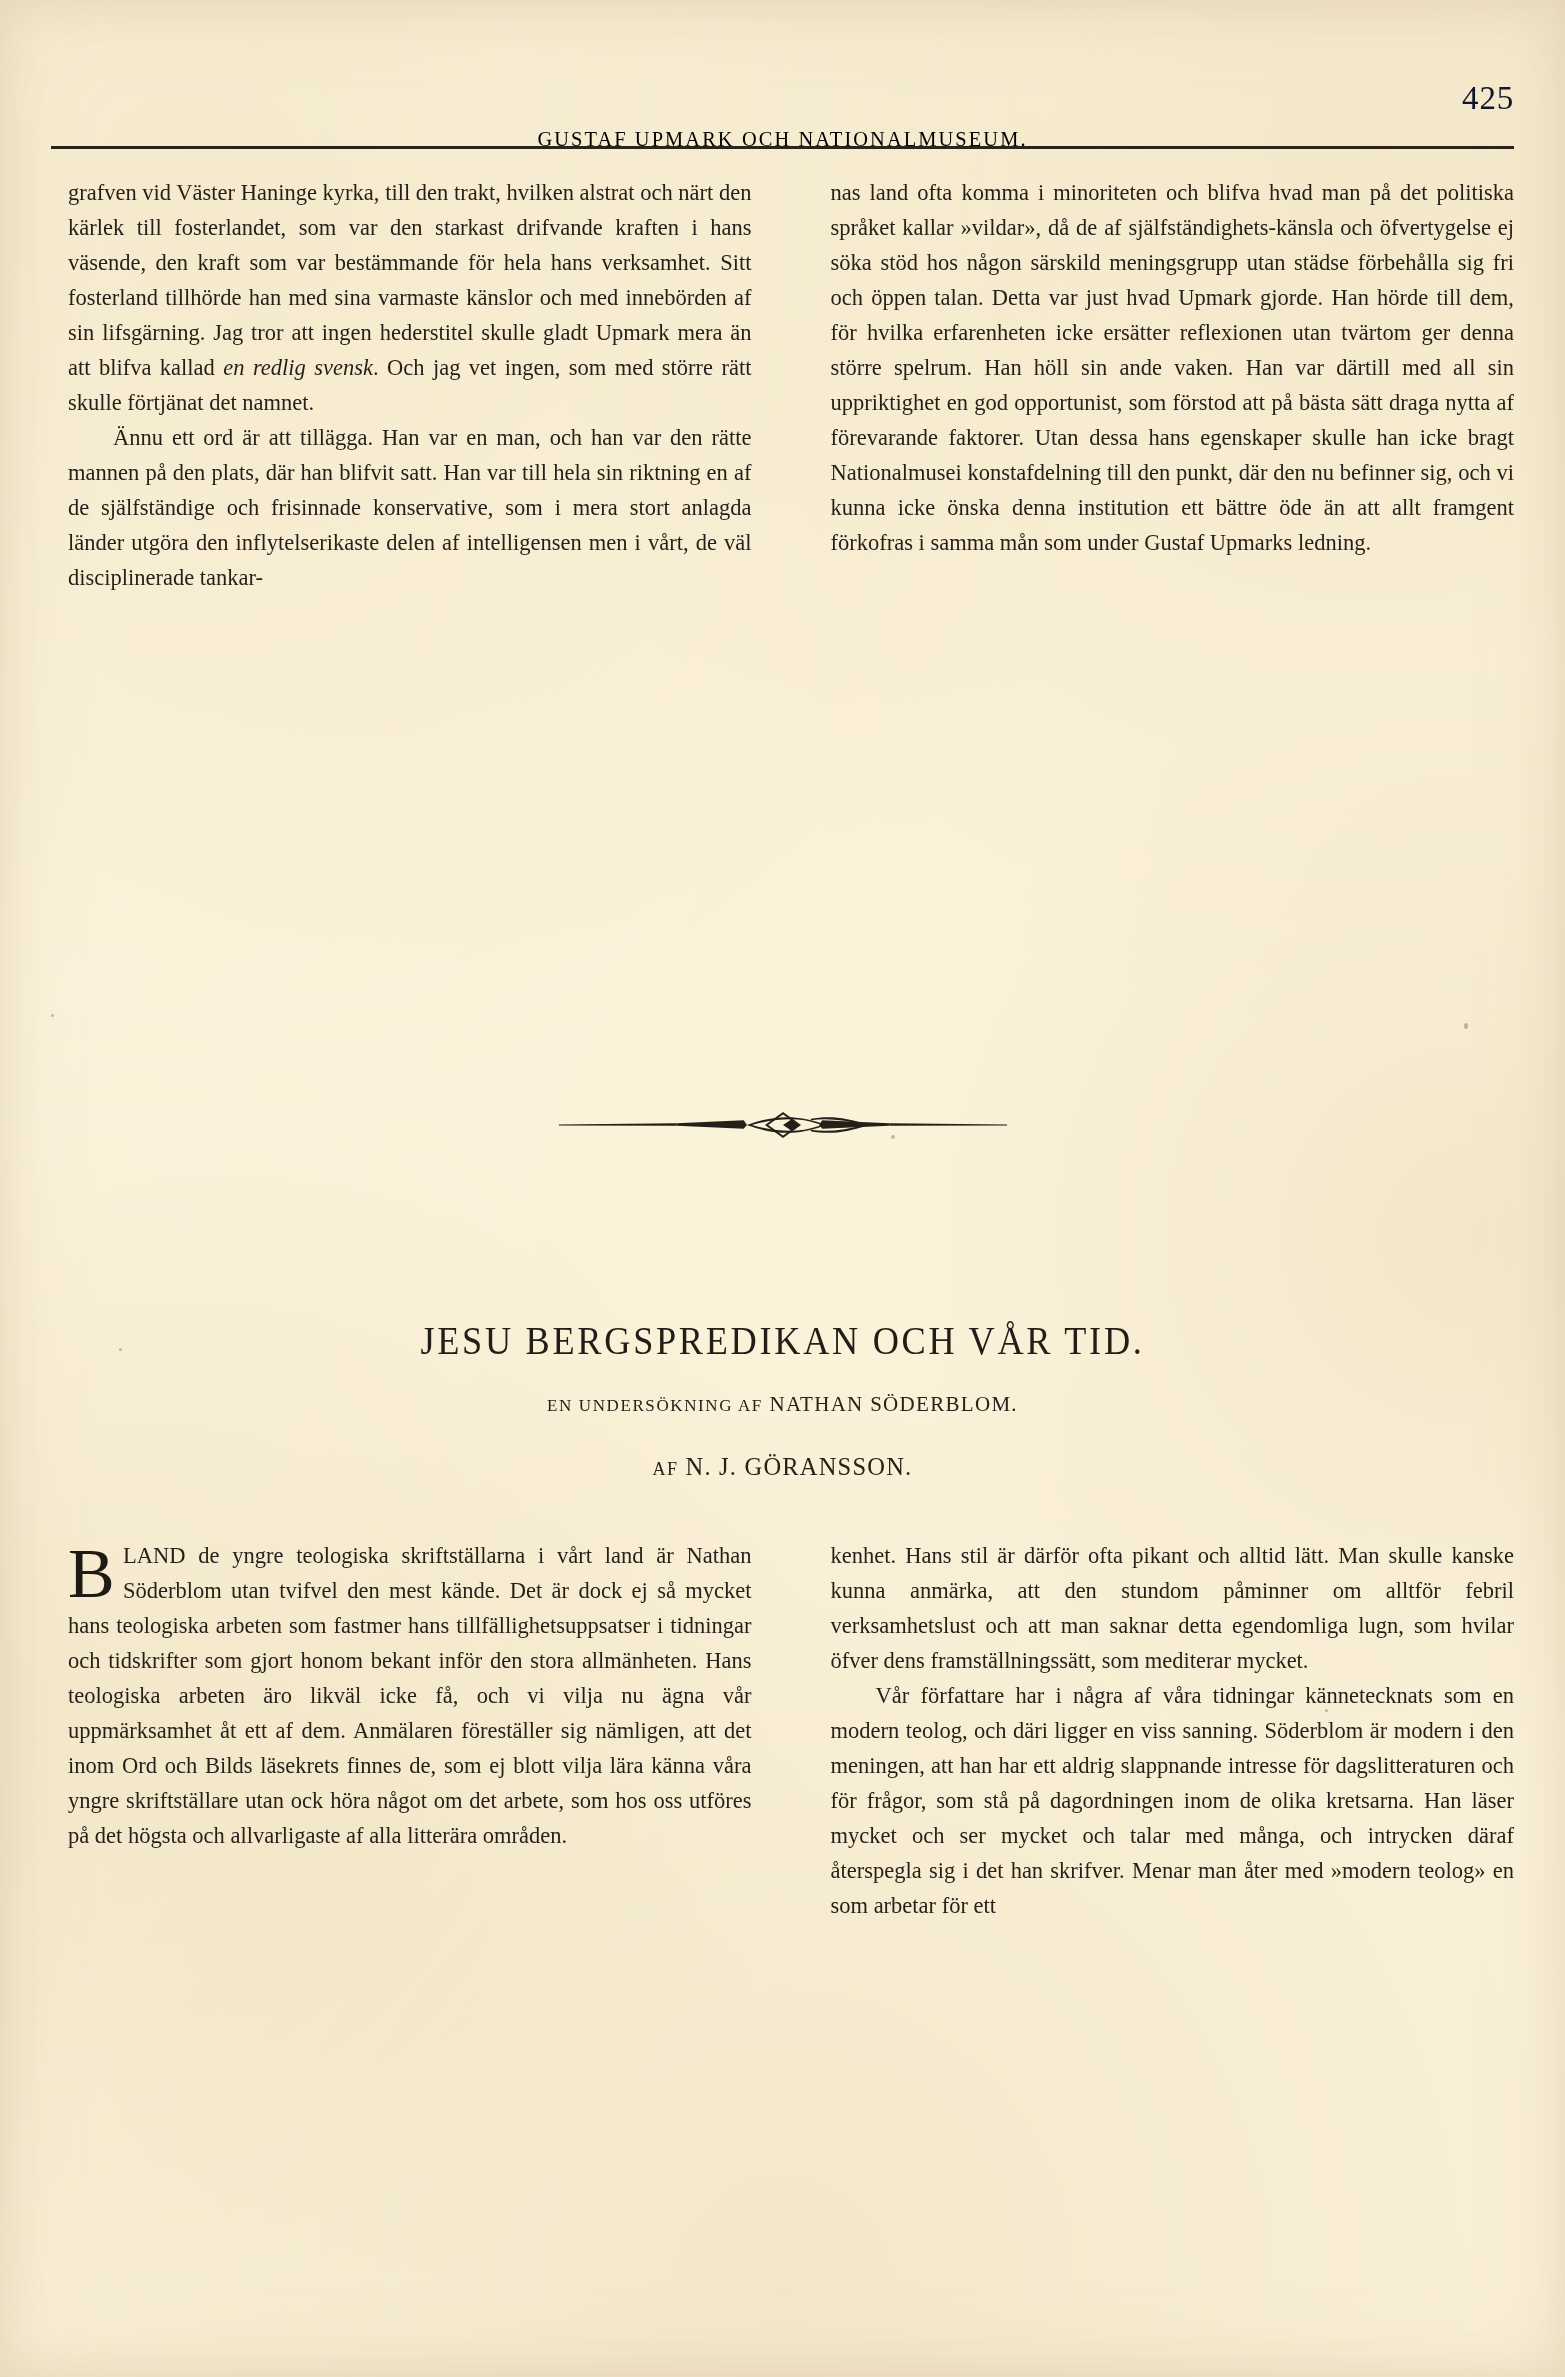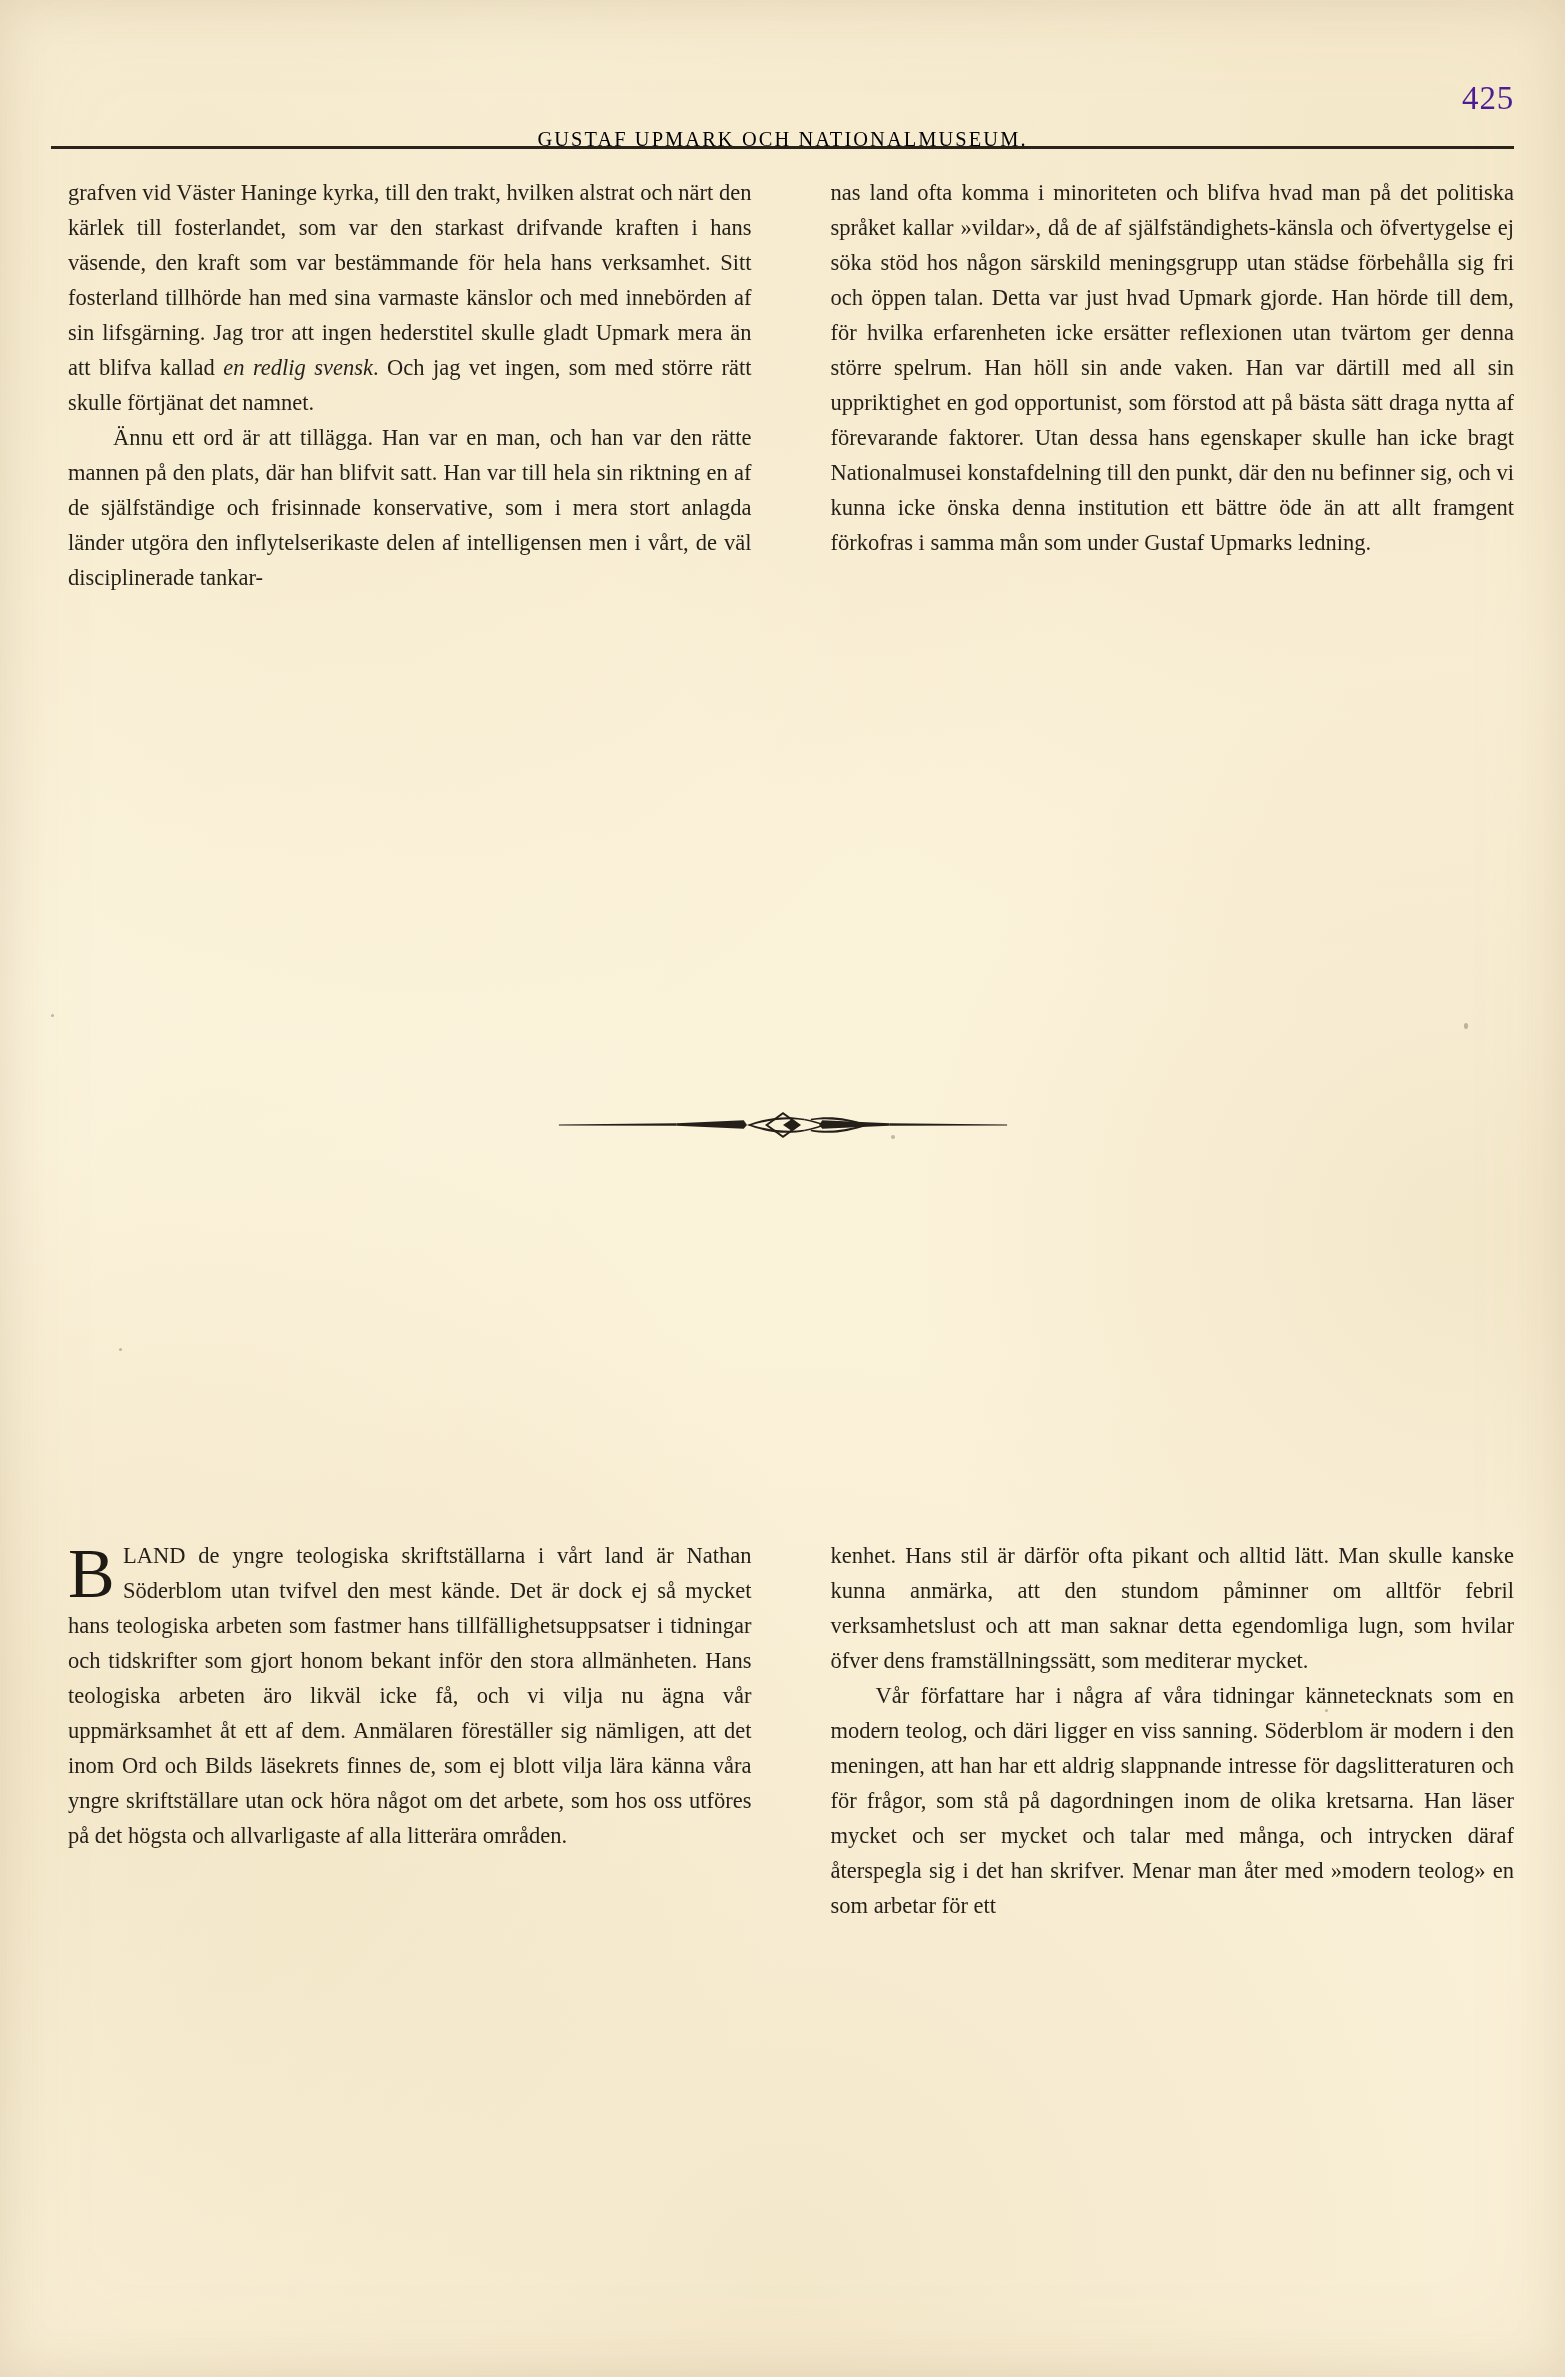--- a/index.html
+++ b/index.html
@@ -58,21 +58,21 @@
     letter-spacing: 2.1px;
     color: #000000;
     margin-top: 40px;
   }
   .rh-folio {
     position: absolute;
     right: 0;
     top: -8.2px;
     font-size: 33px;
     letter-spacing: 0.8px;
-    color: #4c1d95;
+    color: #0f172a;
   }
   .rule {
     position: absolute;
     left: 51px;
     right: 51px;
     top: 146px;
     height: 2.5px;
     background: #2a241c;
   }
 
@@ -218,20 +218,25 @@
         <path d="M344,23 C318,13.2 294,11.4 274,15.4 L274,17.2 C293,14.2 316,16.4 340,23.6 Z" transform="translate(40,0)"></path>
         <path d="M344,23 C318,32.8 294,34.6 274,30.6 L274,28.8 C293,31.8 316,29.6 340,22.4 Z" transform="translate(40,0)"></path>
 
         <polygon points="410,21.0 328,17.2 324,23.0 328,27.6 410,24.0"></polygon>
 
         <polygon points="410,21.0 554,22.4 554,23.6 410,24.0"></polygon>
       </g>
     </svg>
   </div>
 
+  <div class="article-head">
+    <div class="art-title">JESU BERGSPREDIKAN OCH VÅR TID.</div>
+    <div class="art-sub"><span class="small-caps">EN UNDERSÖKNING AF</span> <span>NATHAN SÖDERBLOM.</span></div>
+    <div class="art-by"><span class="af">AF</span> <span>N. J. GÖRANSSON.</span></div>
+  </div>
 
   <div class="columns block-two">
     <div class="col">
       <p class="dropcap-para"><span class="dropcap">B</span><span>LAND de yngre teologiska skriftställarna i vårt land är Nathan Söderblom utan tvifvel den mest kände. Det är dock ej så mycket hans teologiska arbeten som fastmer hans tillfällighetsuppsatser i tidningar och tidskrifter som gjort honom bekant inför den stora allmänheten. Hans teologiska arbeten äro likväl icke få, och vi vilja nu ägna vår uppmärksamhet åt ett af dem. Anmälaren föreställer sig nämligen, att det inom Ord och Bilds läsekrets finnes de, som ej blott vilja lära känna våra yngre skriftställare utan ock höra något om det arbete, som hos oss utföres på det högsta och allvarligaste af alla litterära områden.</span></p>
     </div>
     <div class="col">
       <p>kenhet. Hans stil är därför ofta pikant och alltid lätt. Man skulle kanske kunna anmärka, att den stundom påminner om alltför febril verksamhetslust och att man saknar detta egendomliga lugn, som hvilar öfver dens framställningssätt, som mediterar mycket.</p>
       <p class="indent">Vår författare har i några af våra tidningar kännetecknats som en modern teolog, och däri ligger en viss sanning. Söderblom är modern i den meningen, att han har ett aldrig slappnande intresse för dagslitteraturen och för frågor, som stå på dagordningen inom de olika kretsarna. Han läser mycket och ser mycket och talar med många, och intrycken däraf återspegla sig i det han skrifver. Menar man åter med »modern teolog» en som arbetar för ett</p>
     </div>
   </div>

